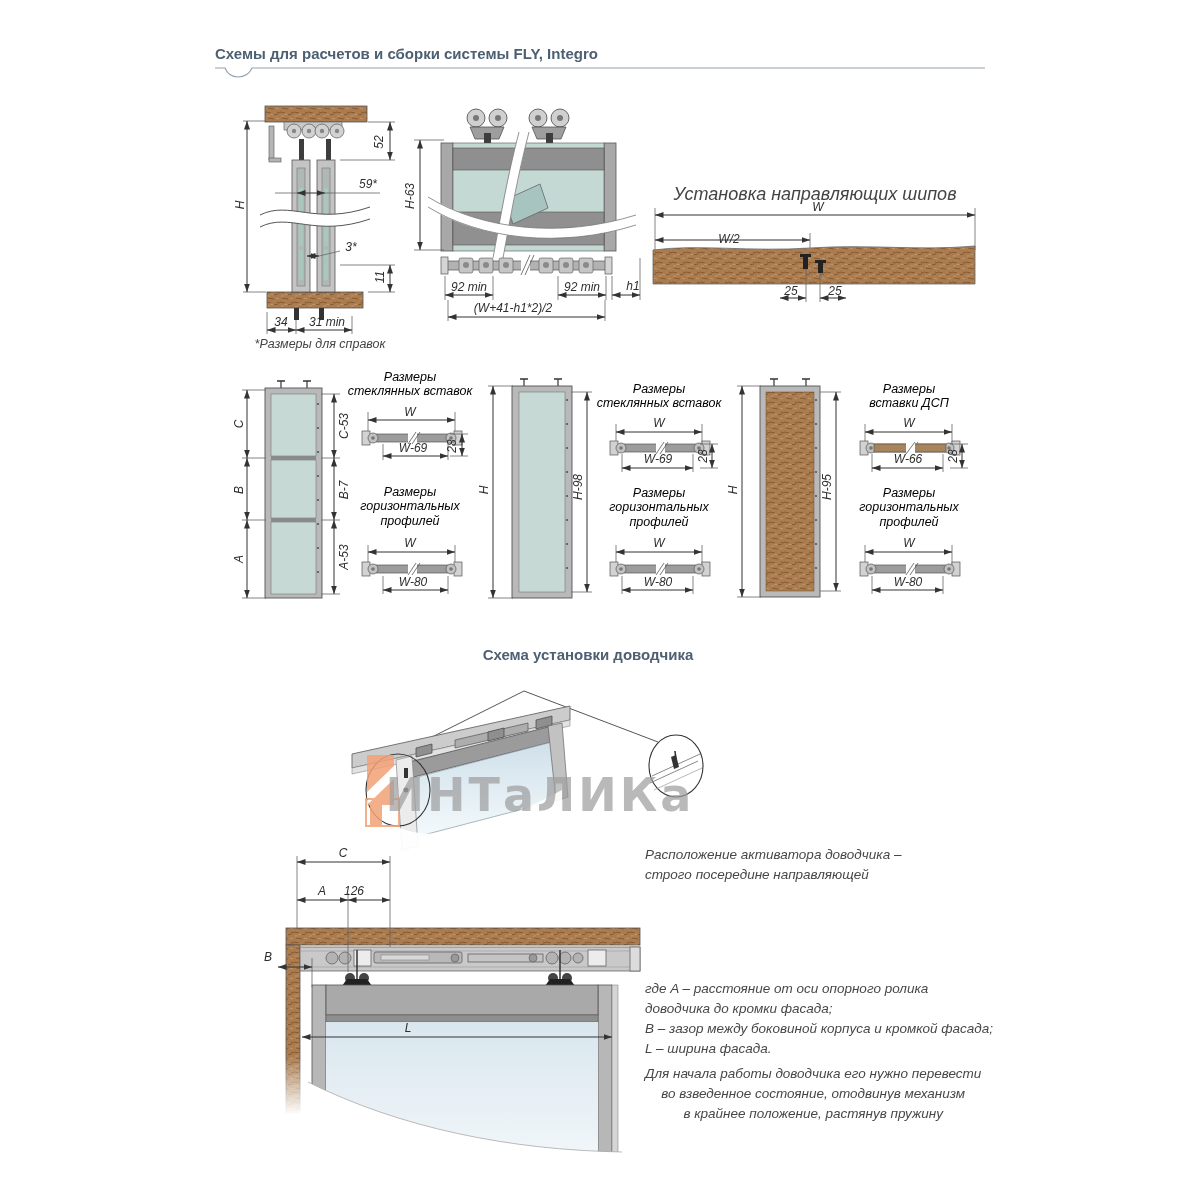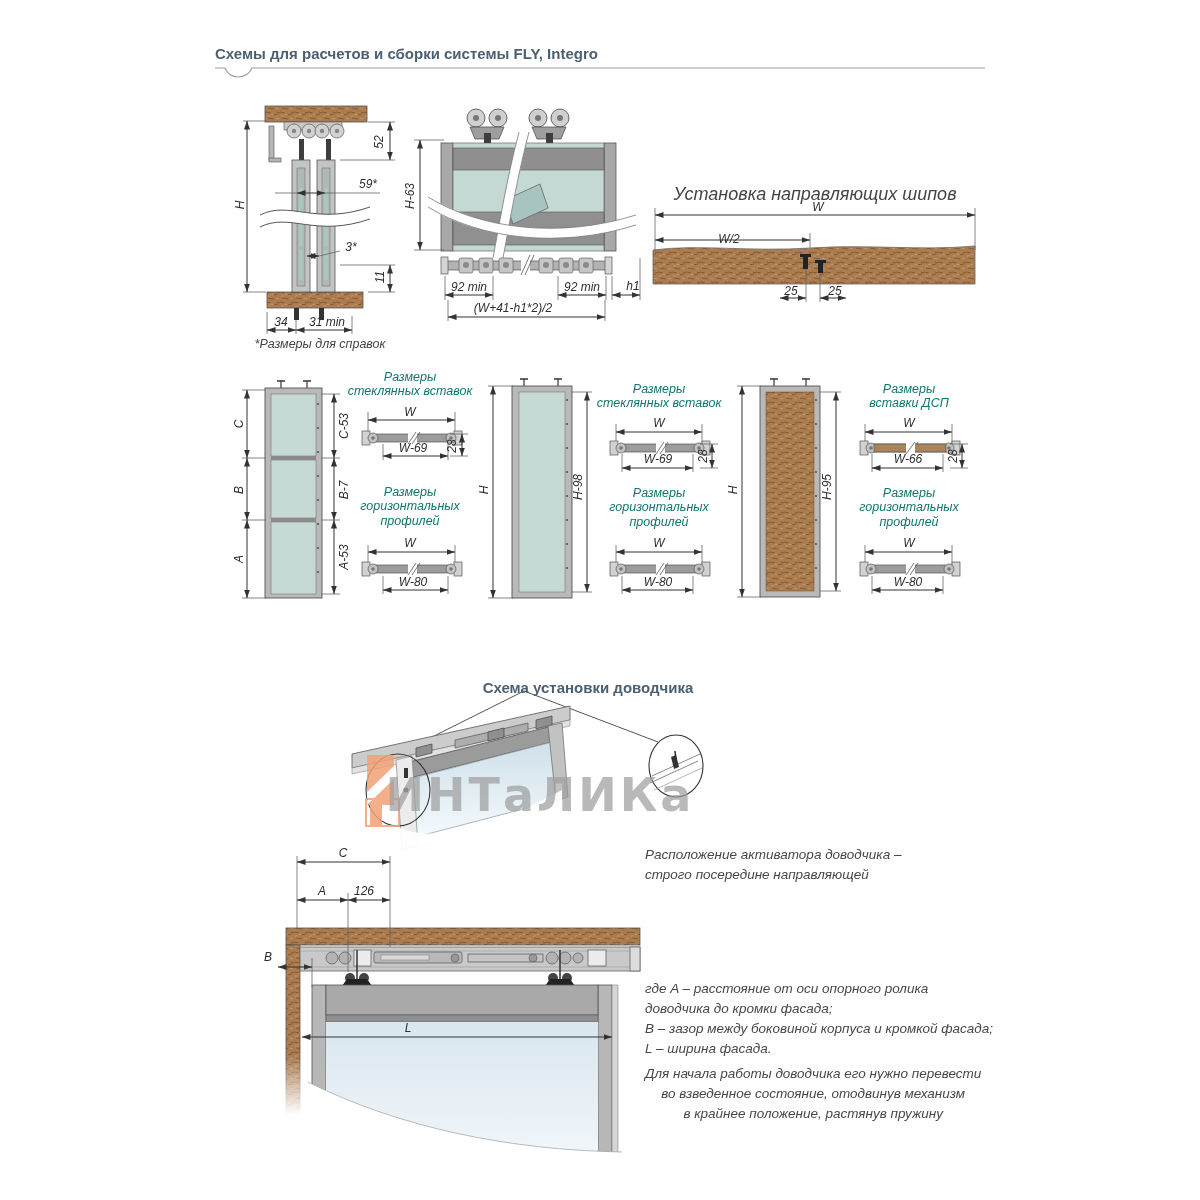--- a/index.html
+++ b/index.html
@@ -6,23 +6,23 @@
   #page{position:relative;width:1200px;height:1200px;background:#fff;overflow:hidden;
         font-family:"Liberation Sans",sans-serif;}
   svg{position:absolute;left:0;top:0;}
   .dim{stroke:#333;stroke-width:1;marker-start:url(#ar);marker-end:url(#ar);}
   .ext{stroke:#666;stroke-width:0.8;}
   .oln{stroke:#555;stroke-width:1;fill:none;}
   .lb{position:absolute;transform:translate(-50%,-50%);font:italic 12px "Liberation Sans",sans-serif;
       color:#2e2e2e;white-space:nowrap;z-index:5;}
   .lb.rot{transform:translate(-50%,-50%) rotate(-90deg);}
   .coltitle{position:absolute;transform:translateX(-50%);text-align:center;white-space:pre-line;
-      font:italic 12.5px "Liberation Sans",sans-serif;color:#0f766e;line-height:1.15;z-index:5;}
+      font:italic 12.5px "Liberation Sans",sans-serif;color:#000000;line-height:1.15;z-index:5;}
   .h1{position:absolute;font:bold 15px "Liberation Sans",sans-serif;color:#4d6073;z-index:5;text-align:center;}
-  .h1.ctr{transform:translateX(-50%);margin-top:33px;}
+  .h1.ctr{transform:translateX(-50%);}
   .block{position:absolute;white-space:pre-line;font:italic 13.5px "Liberation Sans",sans-serif;
       color:#474747;line-height:1.48;z-index:5;}
   .watermark{position:absolute;transform:translate(-50%,-50%);font:bold 46px "DejaVu Sans",sans-serif;
       color:#9f9f9f;opacity:0.72;letter-spacing:3px;white-space:nowrap;z-index:6;}
 </style>
 </head>
 <body>
 
 <div id="page">
 
@@ -496,21 +496,21 @@
   <span class="lb" style="left:909px;top:543px;">W</span>
   <span class="lb" style="left:908px;top:582px;">W-80</span>
 
   <div class="h1 ctr" style="left:588px;top:646px;">Схема установки доводчика</div>
   <div class="watermark" style="left:540px;top:795px;">ИНТаЛИКа</div>
   <div class="block" style="left:645px;top:845px;">Расположение активатора доводчика –
 строго посередине направляющей</div>
 
   <span class="lb" style="left:343px;top:853px;">C</span>
   <span class="lb" style="left:322px;top:891px;">A</span>
-  <span class="lb" style="left:364px;top:891px;font-style:italic;">126</span>
+  <span class="lb" style="left:354px;top:891px;font-style:italic;">126</span>
   <span class="lb" style="left:268px;top:957px;">B</span>
   <span class="lb" style="left:408px;top:1028px;">L</span>
 
   <div class="block" style="left:645px;top:979px;">где A – расстояние от оси опорного ролика
 доводчика до кромки фасада;
 B – зазор между боковиной корпуса и кромкой фасада;
 L – ширина фасада.</div>
   <div class="block" style="left:645px;top:1064px;text-align:center;">Для начала работы доводчика его нужно перевести
 во взведенное состояние, отодвинув механизм
 в крайнее положение, растянув пружину</div>

